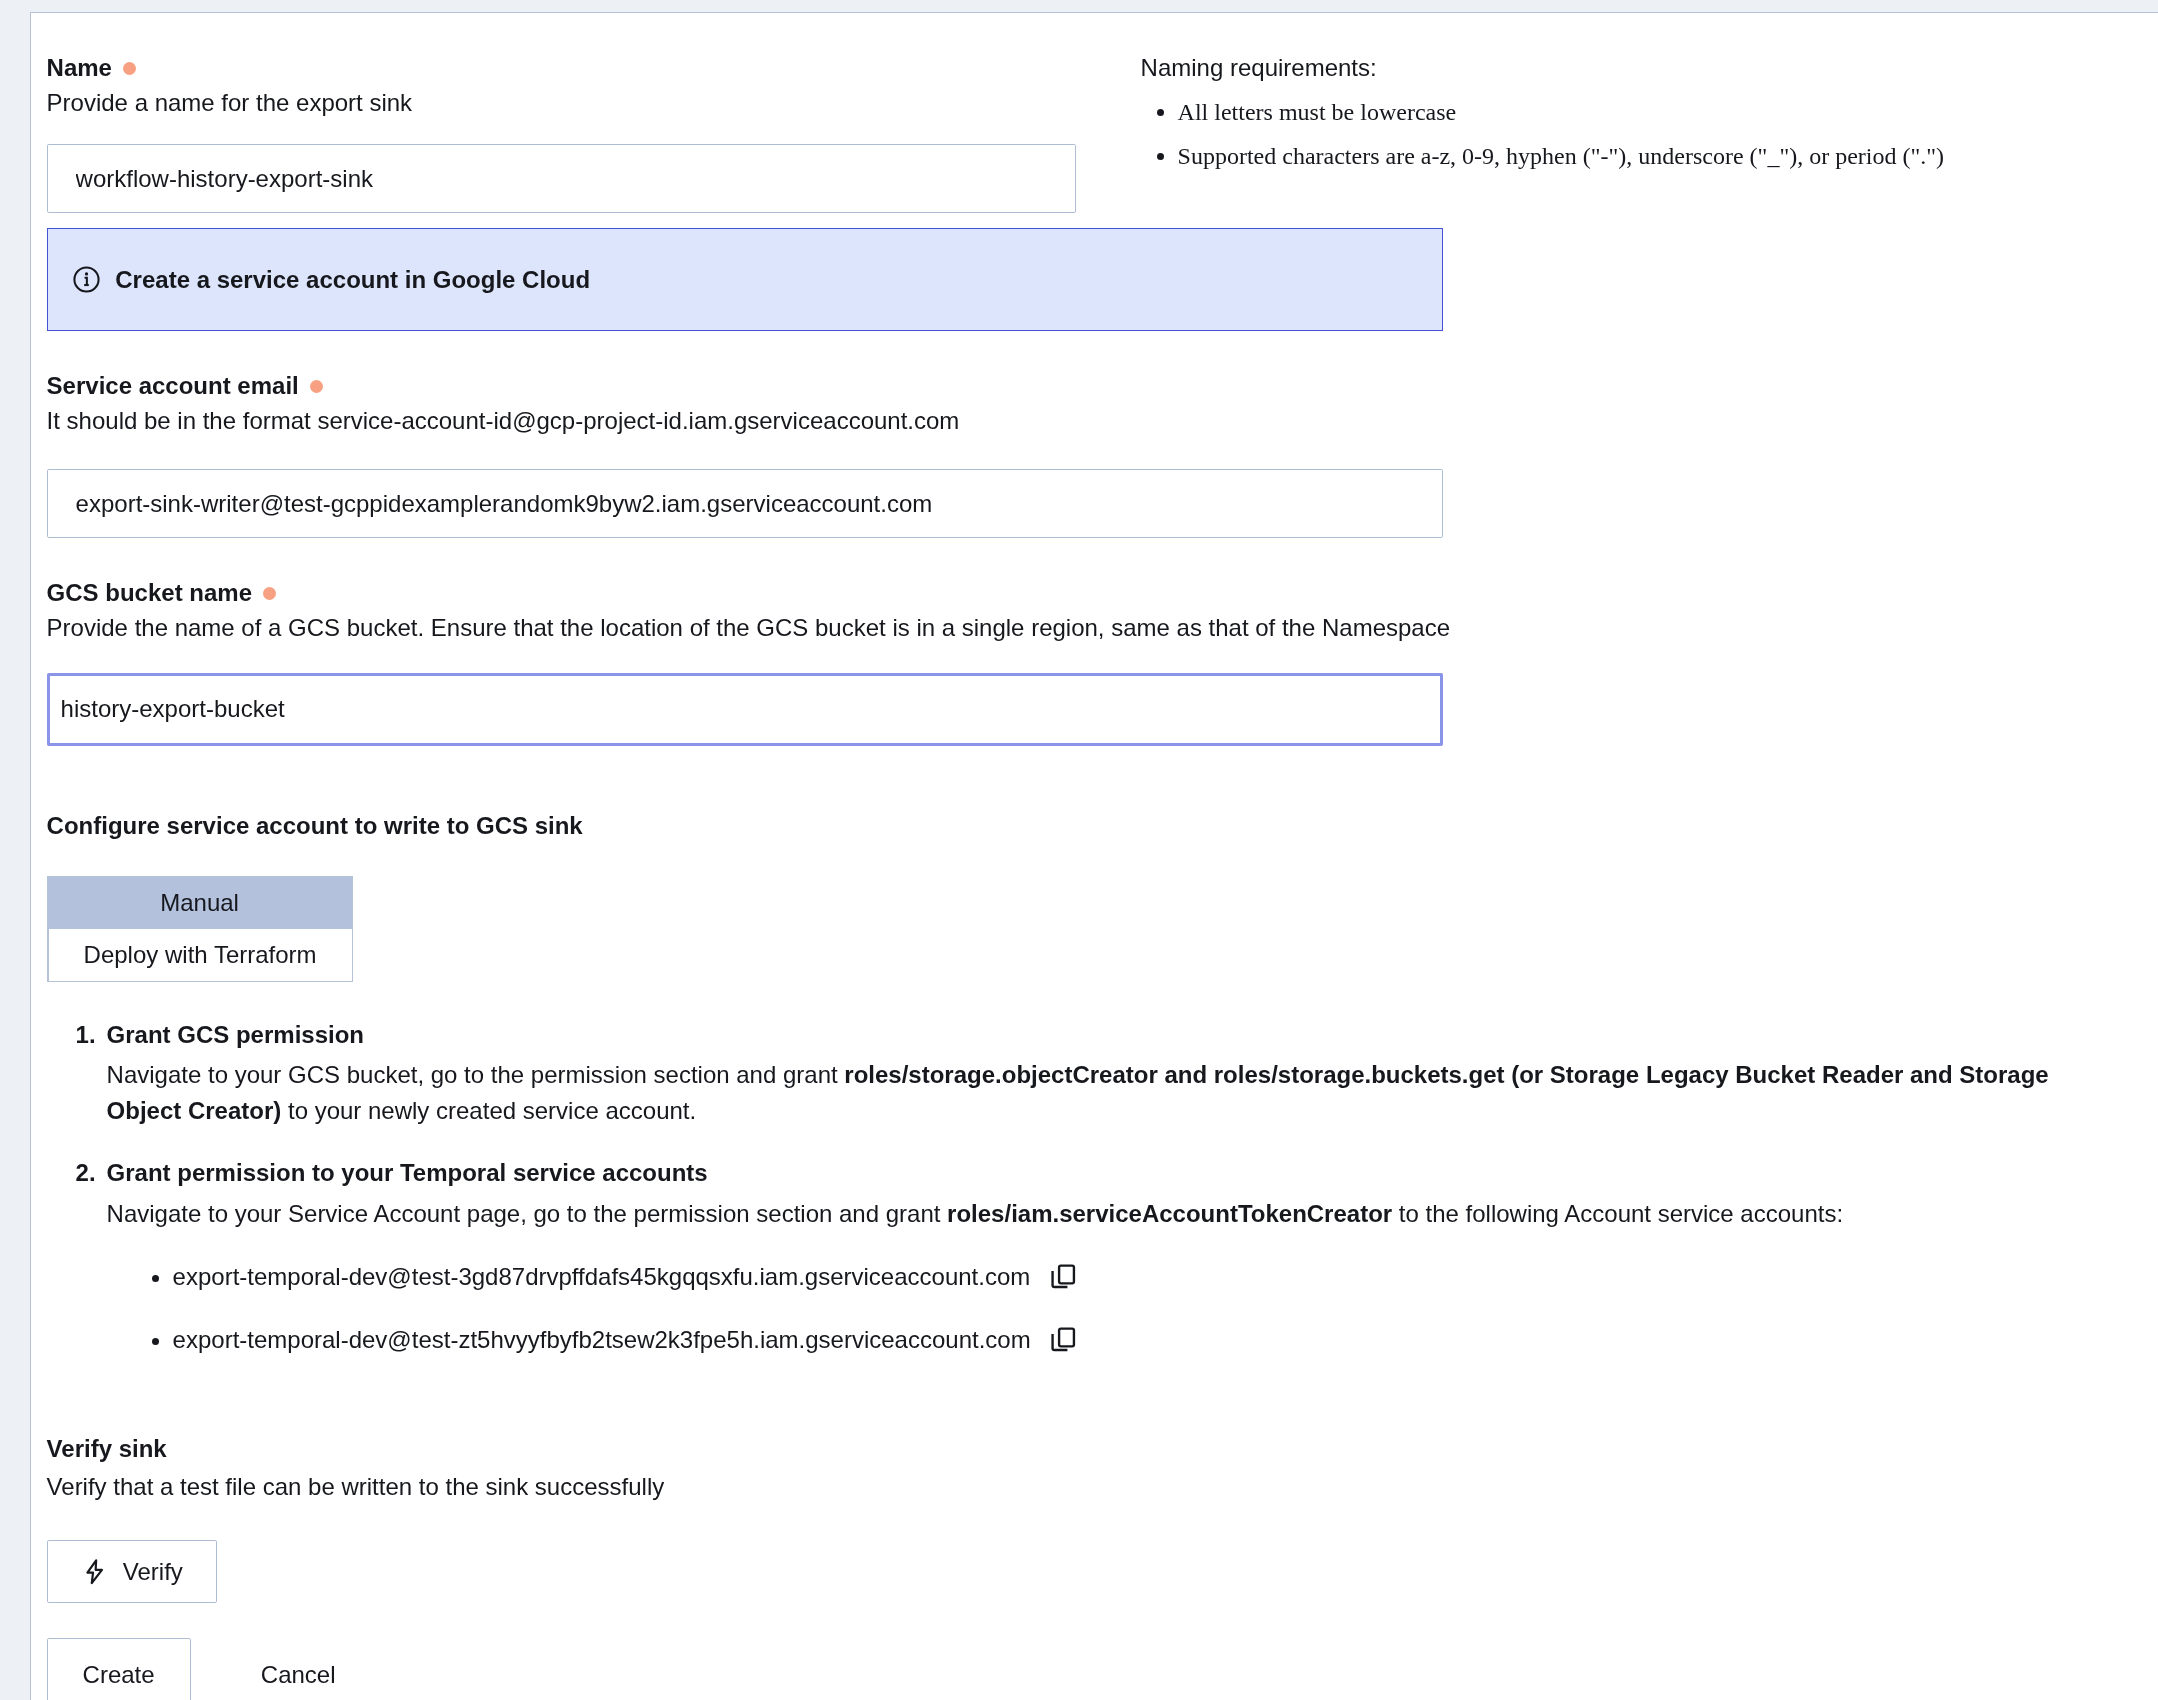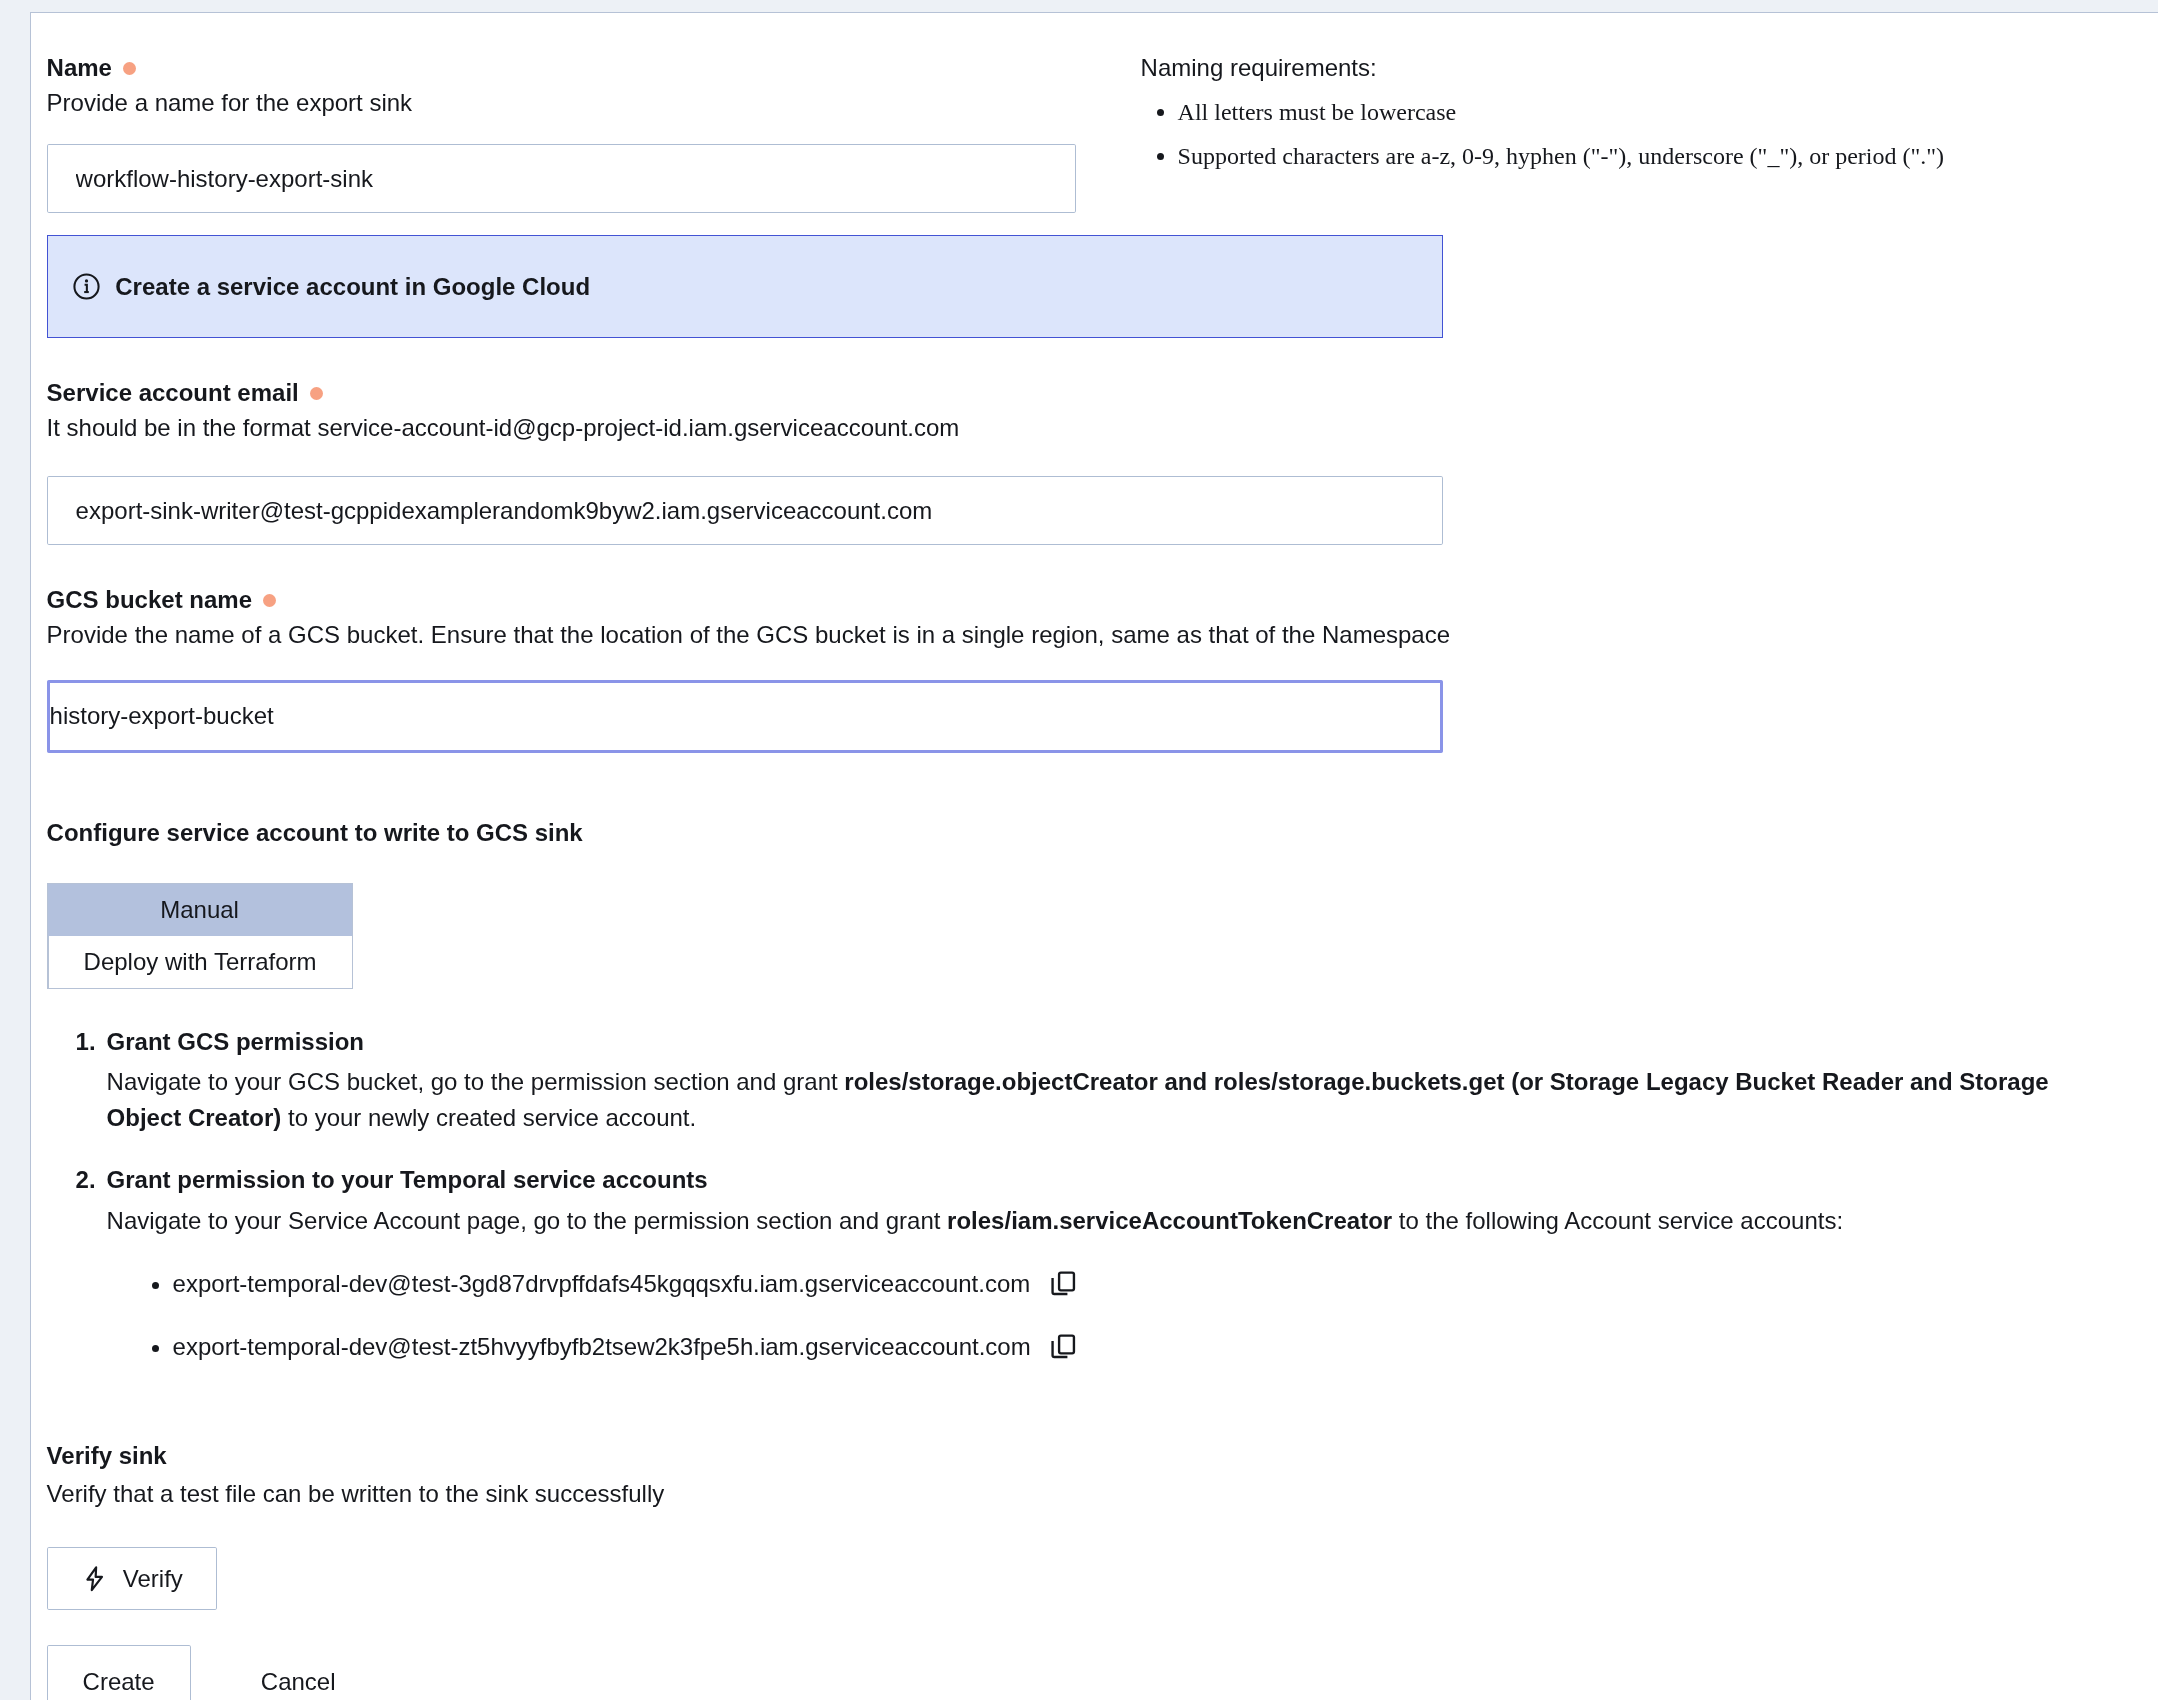--- a/index.html
+++ b/index.html
@@ -36,32 +36,32 @@
     display:inline-block;width:13px;height:13px;border-radius:50%;
     background:var(--required-dot);margin-left:11px;margin-top:1.8px;
   }
   .field-desc{line-height:35px;margin-top:0;}
 
   .text-input{
     display:block;width:1396px;height:69px;
     border:1.8px solid var(--input-border);border-radius:1.8px;
     font:inherit;color:inherit;padding:0 28px;background:#fff;outline:none;
   }
-  .text-input.focused{border:3.7px solid var(--focus-border);height:73px;padding:0 0;}
+  .text-input.focused{border:3.7px solid var(--focus-border);height:73px;padding:0 11px;}
 
   .top-row{display:flex;align-items:flex-start;gap:39px;}
   .col-left{width:1029px;flex:none;}
   .col-left .text-input{width:1029px;margin-top:24px;}
   .col-right{margin-left:26px;flex:none;width:1056px;}
   .req-title{line-height:35px;}
   .req-list{margin:9.2px 0 0 37px;list-style:disc;font-family:Liberation Serif, serif;}
   .req-list li{line-height:37px;margin-top:7.3px;white-space:nowrap;}
 
   .info-box{
-    margin-top:22px;width:1396px;
+    margin-top:15px;width:1396px;
     background:var(--info-bg);
     border:1.8px solid var(--info-border);
     padding:33px 24px;
     display:flex;gap:14.7px;align-items:flex-start;
   }
   .info-icon{flex:none;width:29px;height:29px;margin-top:2.8px;}
   .info-title{font-weight:700;line-height:35px;}
   .info-desc{line-height:35px;margin-top:1.8px;}
 
   .field-block .field-label{margin-top:37px;}

